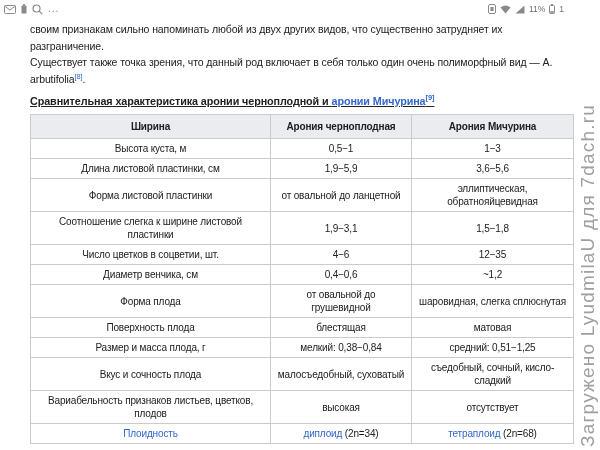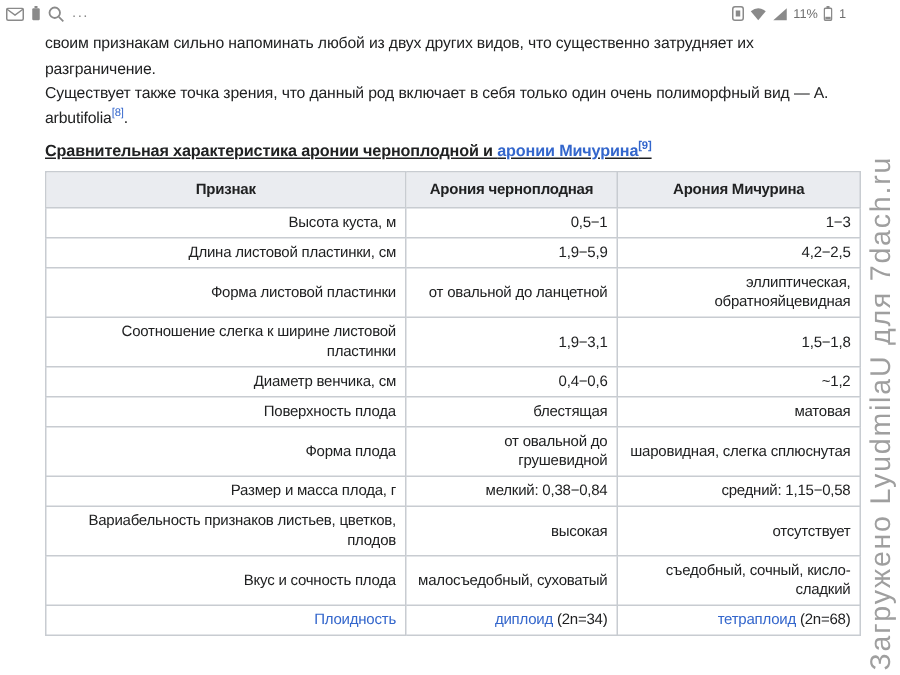--- a/index.html
+++ b/index.html
@@ -64,21 +64,21 @@
     table-layout: fixed;
     width: 543px;
     font-size: 10px;
     letter-spacing: -0.15px;
   }
   table.cmp th, table.cmp td {
     border: 1px solid #c8ccd1;
     padding: 3px 6px;
     line-height: 13px;
     vertical-align: middle;
-    text-align: right;
+    text-align: center;
     overflow: hidden;
   }
   table.cmp th {
     background: #eaecf0;
     text-align: center;
     font-weight: bold;
     padding: 5px 6px;
   }
   col.c1 { width: 240px; }
   col.c2 { width: 141px; }
@@ -161,77 +161,82 @@
     <p class="table-title"><span>Сравнительная характеристика аронии черноплодной и </span><span class="wlink">аронии Мичурина</span><sup class="wlink">[9]</sup></p>
 
     <table class="cmp">
       <colgroup>
           <col class="c1">
           <col class="c2">
           <col class="c3">
         </colgroup>
       <thead>
         <tr>
-            <th>Признак</th>
+            <th>Ширина</th>
             <th>Арония черноплодная</th>
             <th>Арония Мичурина</th>
           </tr>
       </thead>
       <tbody>
           <tr>
             <td><span>Высота куста, м</span></td>
             <td><span>0,5−1</span></td>
             <td><span>1−3</span></td>
           </tr>
           <tr>
             <td><span>Длина листовой пластинки, см</span></td>
             <td><span>1,9−5,9</span></td>
-            <td><span>4,2−2,5</span></td>
+            <td><span>3,6−5,6</span></td>
           </tr>
           <tr>
             <td><span>Форма листовой пластинки</span></td>
             <td><span>от овальной до ланцетной</span></td>
             <td><span>эллиптическая, обратнояйцевидная</span></td>
           </tr>
           <tr>
             <td><span>Соотношение слегка к ширине листовой пластинки</span></td>
             <td><span>1,9−3,1</span></td>
             <td><span>1,5−1,8</span></td>
           </tr>
           <tr>
+            <td><span>Число цветков в соцветии, шт.</span></td>
+            <td><span>4−6</span></td>
+            <td><span>12−35</span></td>
+          </tr>
+          <tr>
             <td><span>Диаметр венчика, см</span></td>
             <td><span>0,4−0,6</span></td>
             <td><span>~1,2</span></td>
           </tr>
           <tr>
+            <td><span>Форма плода</span></td>
+            <td><span>от овальной до грушевидной</span></td>
+            <td><span>шаровидная, слегка сплюснутая</span></td>
+          </tr>
+          <tr>
             <td><span>Поверхность плода</span></td>
             <td><span>блестящая</span></td>
             <td><span>матовая</span></td>
           </tr>
           <tr>
-            <td><span>Форма плода</span></td>
-            <td><span>от овальной до грушевидной</span></td>
-            <td><span>шаровидная, слегка сплюснутая</span></td>
-          </tr>
-          <tr>
             <td><span>Размер и масса плода, г</span></td>
             <td><span>мелкий: 0,38−0,84</span></td>
-            <td><span>средний: 1,15−0,58</span></td>
+            <td><span>средний: 0,51−1,25</span></td>
+          </tr>
+          <tr>
+            <td><span>Вкус и сочность плода</span></td>
+            <td><span>малосъедобный, суховатый</span></td>
+            <td><span>съедобный, сочный, кисло-сладкий</span></td>
           </tr>
           <tr>
             <td><span>Вариабельность признаков листьев, цветков, плодов</span></td>
             <td><span>высокая</span></td>
             <td><span>отсутствует</span></td>
           </tr>
           <tr>
-            <td><span>Вкус и сочность плода</span></td>
-            <td><span>малосъедобный, суховатый</span></td>
-            <td><span>съедобный, сочный, кисло-сладкий</span></td>
-          </tr>
-          <tr>
             <td><span class="wlink">Плоидность</span></td>
             <td><span class="wlink">диплоид</span><span> (2n=34)</span></td>
             <td><span class="wlink">тетраплоид</span><span> (2n=68)</span></td>
           </tr>
         </tbody>
     </table>
   </div>
 
   <div class="watermark">Загружено LyudmilaU для 7dach.ru</div>
 

